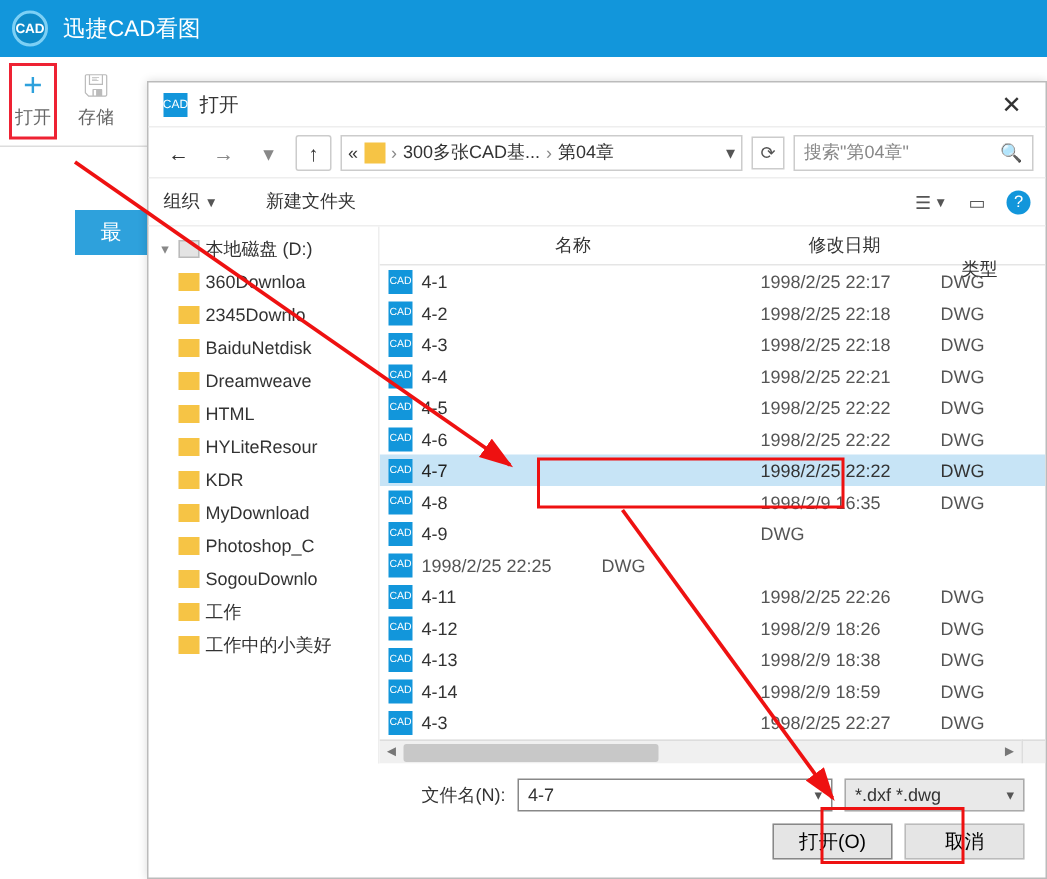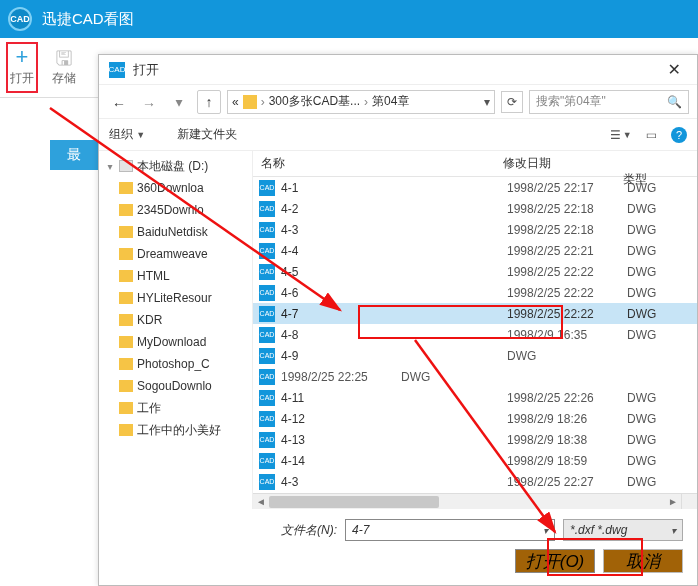--- a/index.html
+++ b/index.html
@@ -52,48 +52,48 @@
   .dlg-body { position:absolute; top:96px; left:0; right:0; bottom:76px; display:flex;}
   .tree { width:154px; border-right:1px solid #eee; overflow:hidden; padding-top:4px;}
   .tree-row{ height:22px; display:flex; align-items:center; gap:4px; padding-left:6px; font-size:12px; color:#333; white-space:nowrap;}
   .tree-row.sel{ background:#d9ecf9;}
   .ticon{ width:14px;height:12px; background:#f6c445; flex-shrink:0;}
   .tree-row .chev{ width:10px; text-align:center; color:#888; font-size:10px;}
   .tree-row .nochev{ width:10px;}
   .drive-icon{ width:14px;height:12px; background:#e4e4e4; border:1px solid #bbb; flex-shrink:0;}
 
   .list { flex:1; overflow:hidden; position:relative;}
-  .list-header { height:26px; display:flex; align-items:center; border-bottom:1px solid #e5e5e5; color:#333; font-size:12px;}
+  .list-header { height:26px; display:flex; align-items:center; border-bottom:1px solid #e5e5e5; color:#333; font-size:12px;text-align:center;}
   .col-name{ flex:0 0 250px; padding-left:8px;}
   .col-date{ flex:0 0 120px;}
   .col-type{ flex:0 0 60px;margin-top:32px;}
   .list-rows{ position:absolute; top:26px; left:0; right:0; bottom:16px; overflow:hidden;}
   .row{ height:21px; display:flex; align-items:center; font-size:12px; color:#333;}
   .row.sel{ background:#c7e4f6; color:#222;}
   .row .ficon{ width:16px;height:16px; background:#1296db; color:#fff; font-size:7px; display:flex;align-items:center;justify-content:center; margin:0 6px;}
   .row .name{ flex:0 0 226px;}
   .row .date{ flex:0 0 120px; color:#555;}
   .row .type{ flex:0 0 60px; color:#555;}
   .row.sel .date,.row.sel .type{ color:#333;}
 
   .hscroll{ position:absolute; bottom:0; left:0; right:16px; height:16px; background:#f0f0f0; border-top:1px solid #ddd; display:flex; align-items:center;}
   .hscroll .arrow{ width:16px; text-align:center; color:#777; font-size:10px;}
   .hscroll .track{ flex:1; height:14px; position:relative;}
   .hscroll .thumb{ position:absolute; left:0; top:1px; width:170px; height:12px; background:#c8c8c8; border-radius:2px;}
   .vscroll-stub{ position:absolute; bottom:0; right:0; width:16px; height:16px; background:#f0f0f0; border-top:1px solid #ddd; border-left:1px solid #ddd;}
 
   
   .dlg-footer{ position:absolute; left:0; right:0; bottom:0; height:76px; padding:10px 14px 0 0; display:flex; flex-direction:column; gap:8px;}
-  .footer-row{ display:flex; align-items:center; gap:8px; justify-content:flex-end;font-style:italic;}
+  .footer-row{ display:flex; align-items:center; gap:8px; justify-content:flex-end;}
   .flabel{ font-size:12px; color:#333;}
   .combo{ height:22px; border:1px solid #888; display:flex; align-items:center; padding:0 6px; font-size:12px; color:#333; background:#fff;}
   .combo .cdrop{ margin-left:auto; color:#555; font-size:10px;}
   .fname-combo{ width:210px;}
   .filter-combo{ width:120px; background:#e9e9e9; border-color:#aaa; position:relative;}
-  .btn{ width:80px; height:24px; border:1px solid #888; background:#a16207; display:flex; align-items:center; justify-content:center; font-size:17px;}
+  .btn{ width:80px; height:24px; border:1px solid #888; background:#e5e5e5; display:flex; align-items:center; justify-content:center; font-size:13px;}
 
   
   .redbox{ position:absolute; border:2px solid #e11; pointer-events:none;}
   .arrow-svg{ position:absolute; pointer-events:none;}
 </style>
 </head>
 <body>
 
 <div class="app-titlebar">
   <div class="app-icon">CAD</div>

